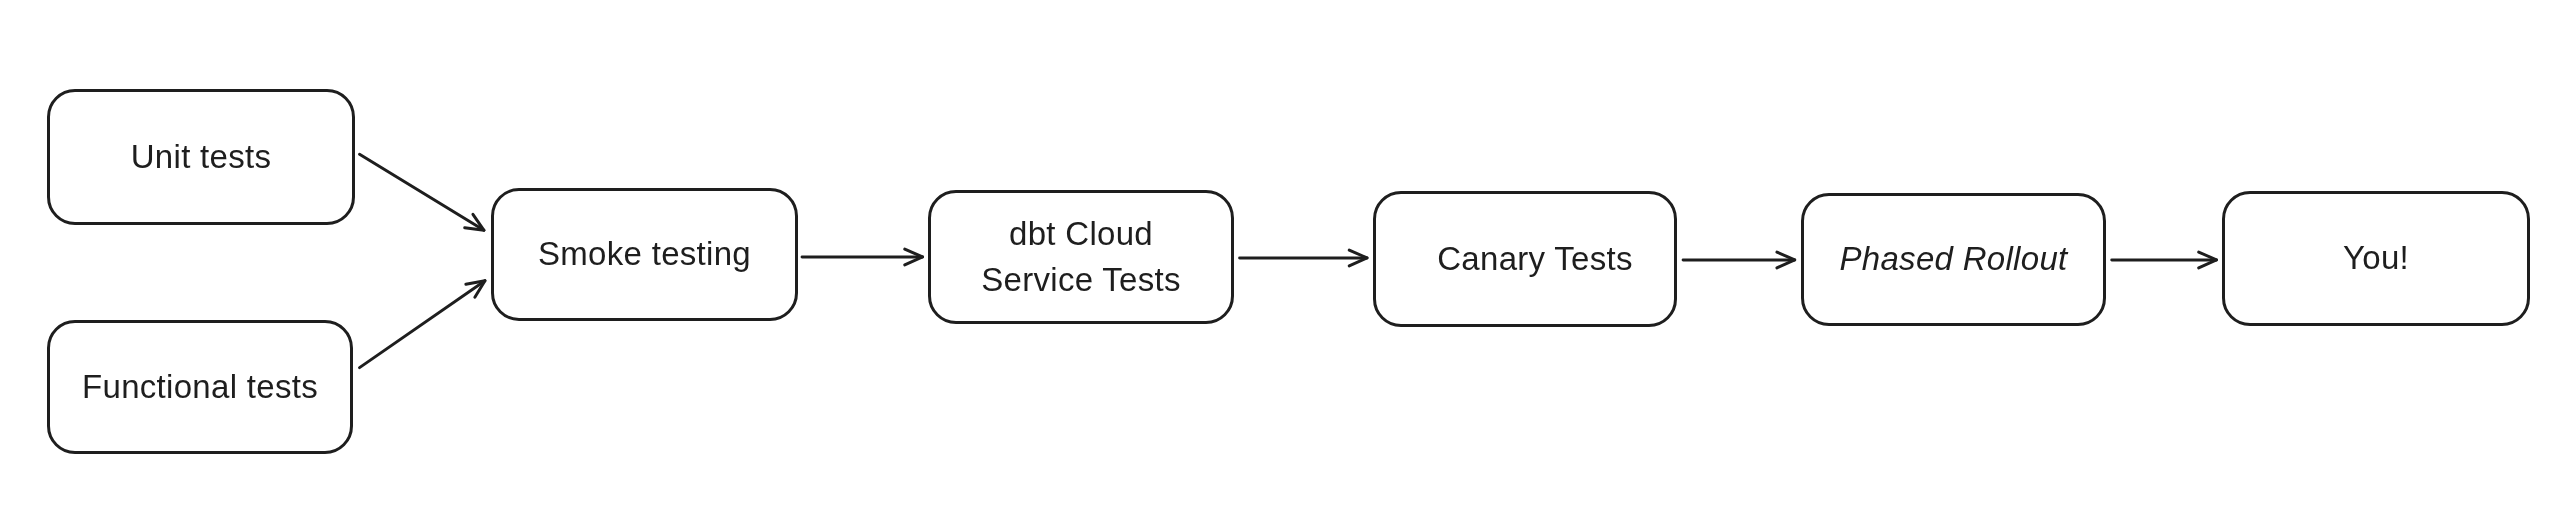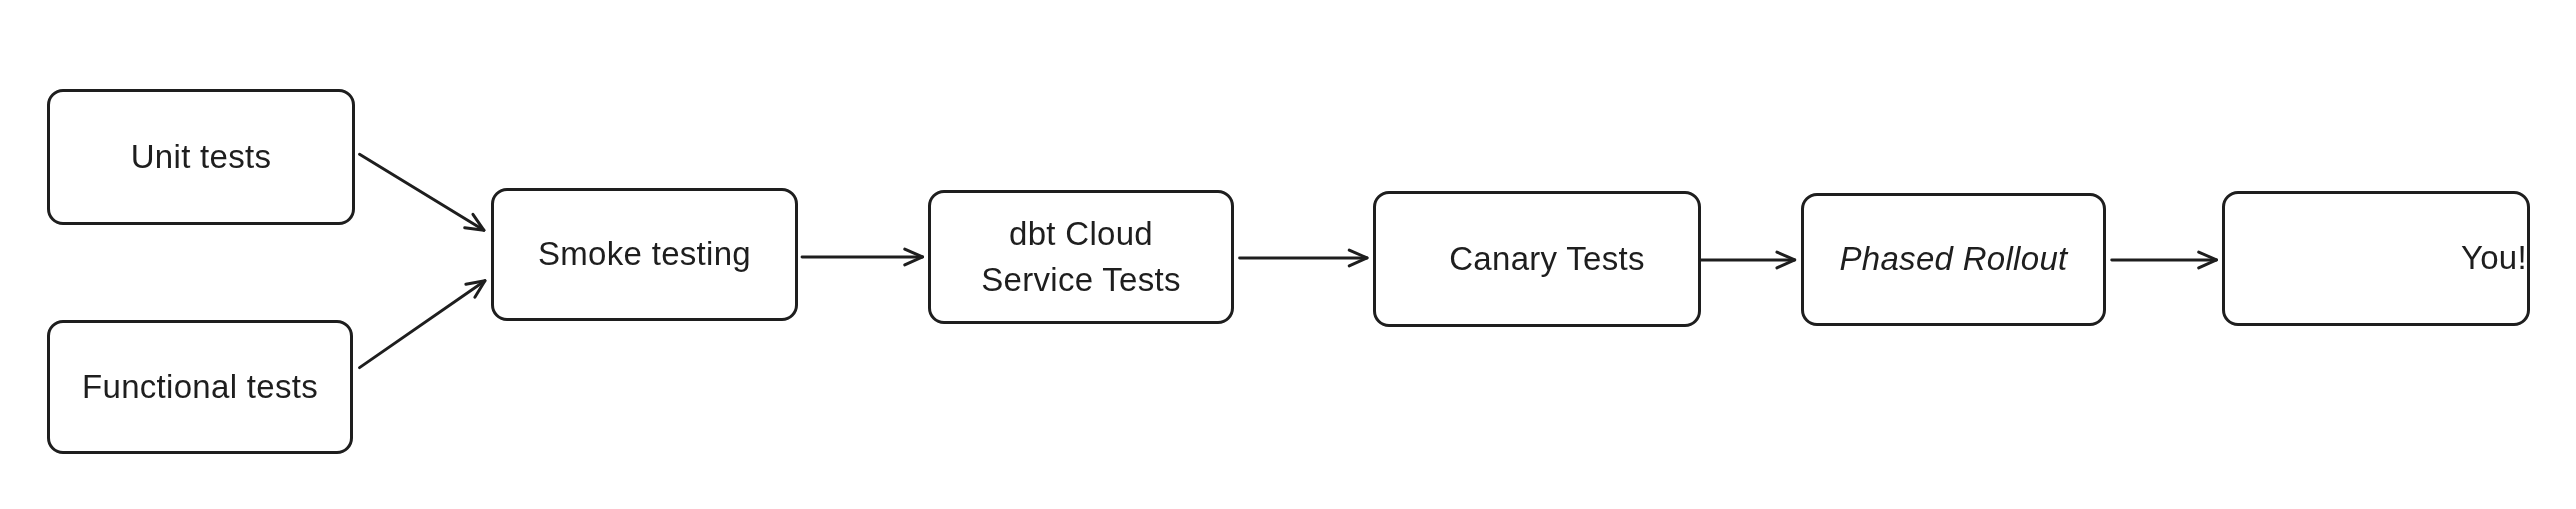--- a/index.html
+++ b/index.html
@@ -17,21 +17,21 @@
   }
   .edges-layer {
     position: absolute; left: 0; top: 0;
     width: 2576px; height: 510px;
     pointer-events: none;
   }
   .node {
     position: absolute;
     background: #ffffff;
     border: 3.5px solid var(--stroke);
-    border-radius: 16px;
+    border-radius: 28px;
     display: flex; align-items: center; justify-content: center;
   }
   .node-label {
     font-size: 33px;
     line-height: 1.4;
     color: var(--stroke);
     text-align: center;
     white-space: pre-line;
     letter-spacing: 0.3px;
   }
@@ -66,26 +66,26 @@
 
   <div class="node" style="left: 928px; top: 190px; width: 306px; height: 134px;">
     <span class="node-label">dbt Cloud
 Service Tests</span>
   </div>
 
   <div class="node" style="left: 491px; top: 188px; width: 307px; height: 133px;">
     <span class="node-label">Smoke testing</span>
   </div>
 
-  <div class="node" style="left: 1373px; top: 191px; width: 328px; height: 136px; padding-left: 20px;">
+  <div class="node" style="left: 1373px; top: 191px; width: 304px; height: 136px; padding-left: 20px;">
     <span class="node-label">Canary Tests</span>
   </div>
 
   <div class="node" style="left: 1801px; top: 193px; width: 305px; height: 133px; font-style: italic;">
     <span class="node-label">Phased Rollout</span>
   </div>
 
-  <div class="node" style="left: 2222px; top: 191px; width: 308px; height: 135px; justify-content: flex-end;">
+  <div class="node" style="left: 2222px; top: 191px; width: 308px; height: 135px;">
     <span class="node-label">You!</span>
   </div>
 
 </div>
 
 
 </body></html>

